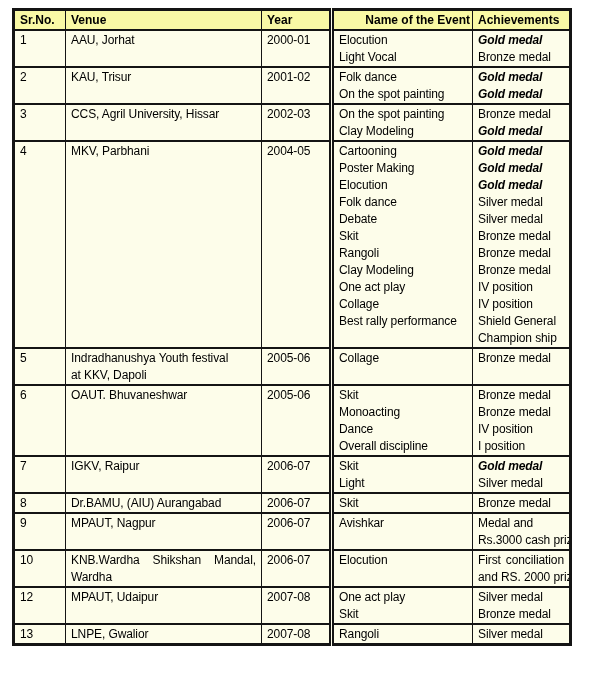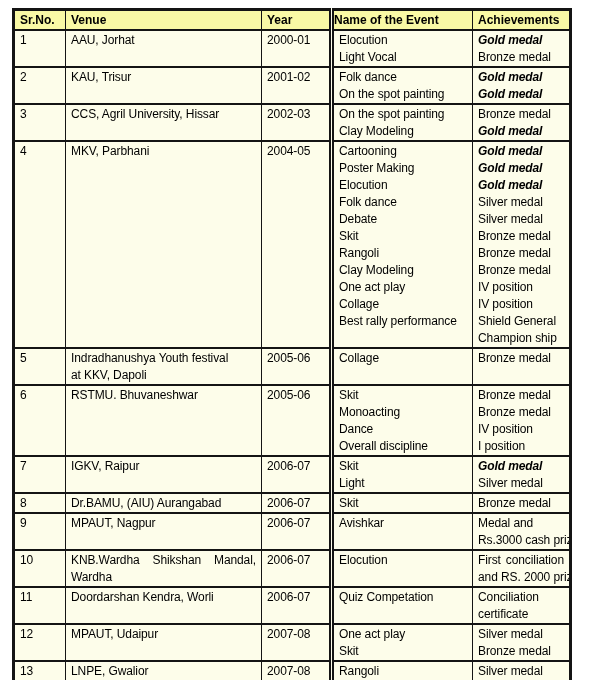--- a/index.html
+++ b/index.html
@@ -39,21 +39,21 @@
     overflow: hidden;
   }
   thead th {
     background: var(--header-bg, #f9f9a5);
     font-weight: 700;
     height: 17px;
     line-height: 17px;
     border-bottom: 2px solid var(--border, #141414);
     white-space: nowrap;
   }
-  thead th.center { text-align: left; padding-left: 0; }
+  thead th.center { text-align: right; padding-left: 0; }
   tbody tr { border-top: 2px solid var(--border, #141414); }
   td.evcol, th.evcol { border-left: 5px double var(--border, #141414); }
 
   .ln {
     height: 17px;
     line-height: 17px;
     white-space: nowrap;
     letter-spacing: -0.1px;
   }
   .b { font-weight: 700; font-style: italic; }
@@ -197,21 +197,21 @@
           </td>
           <td>
             <div class="ln">Bronze medal</div>
           </td>
         </tr>
         <tr>
           <td>
             <div class="ln">6</div>
           </td>
           <td>
-            <div class="ln">RSTMU. Bhuvaneshwar</div>
+            <div class="ln">OAUT. Bhuvaneshwar</div>
           </td>
           <td>
             <div class="ln">2005-06</div>
           </td>
           <td class="evcol">
             <div class="ln">Skit</div>
             <div class="ln">Monoacting</div>
             <div class="ln">Dance</div>
             <div class="ln">Overall discipline</div>
           </td>
@@ -286,38 +286,20 @@
           </td>
           <td>
             <div class="ln">2006-07</div>
           </td>
           <td class="evcol">
             <div class="ln">Elocution</div>
           </td>
           <td>
             <div class="ln just">First conciliation</div>
             <div class="ln">and RS. 2000 prize</div>
-          </td>
-        </tr>
-        <tr>
-          <td>
-            <div class="ln">11</div>
-          </td>
-          <td>
-            <div class="ln">Doordarshan Kendra, Worli</div>
-          </td>
-          <td>
-            <div class="ln">2006-07</div>
-          </td>
-          <td class="evcol">
-            <div class="ln">Quiz Competation</div>
-          </td>
-          <td>
-            <div class="ln">Conciliation</div>
-            <div class="ln">certificate</div>
           </td>
         </tr>
         <tr>
           <td>
             <div class="ln">12</div>
           </td>
           <td>
             <div class="ln">MPAUT, Udaipur</div>
           </td>
           <td>

